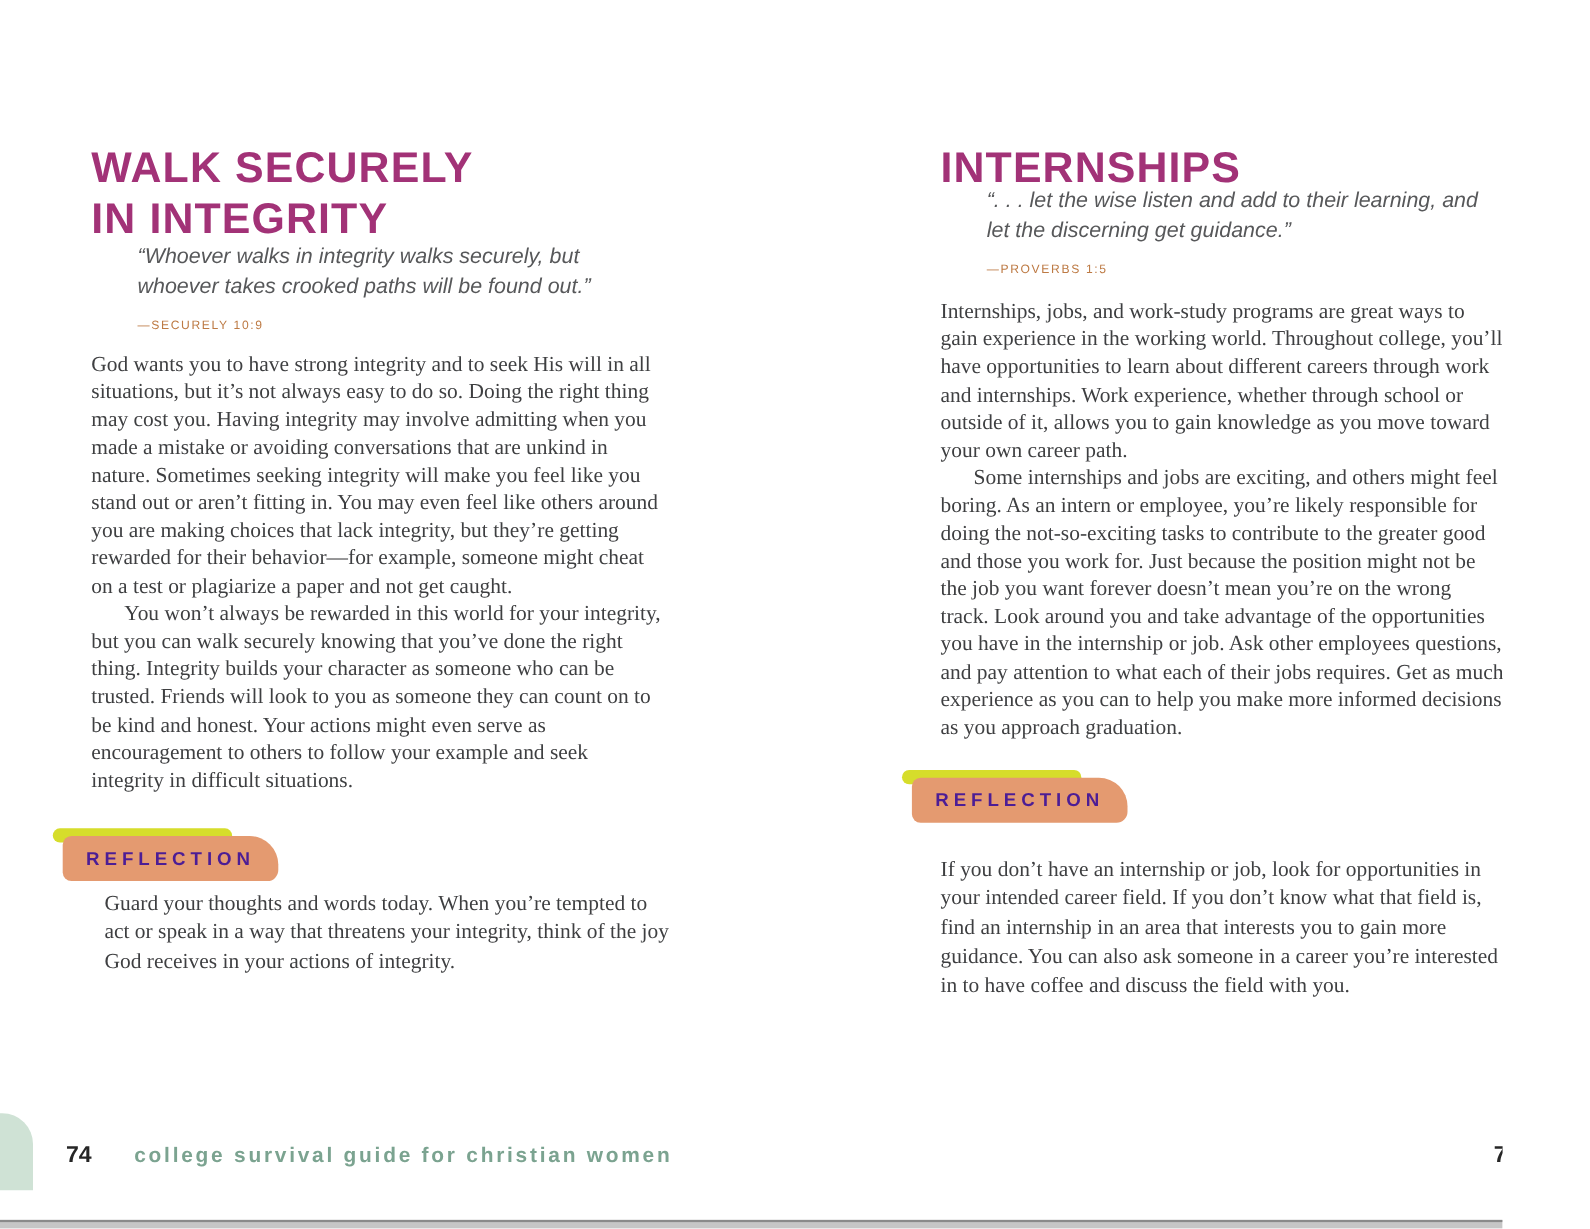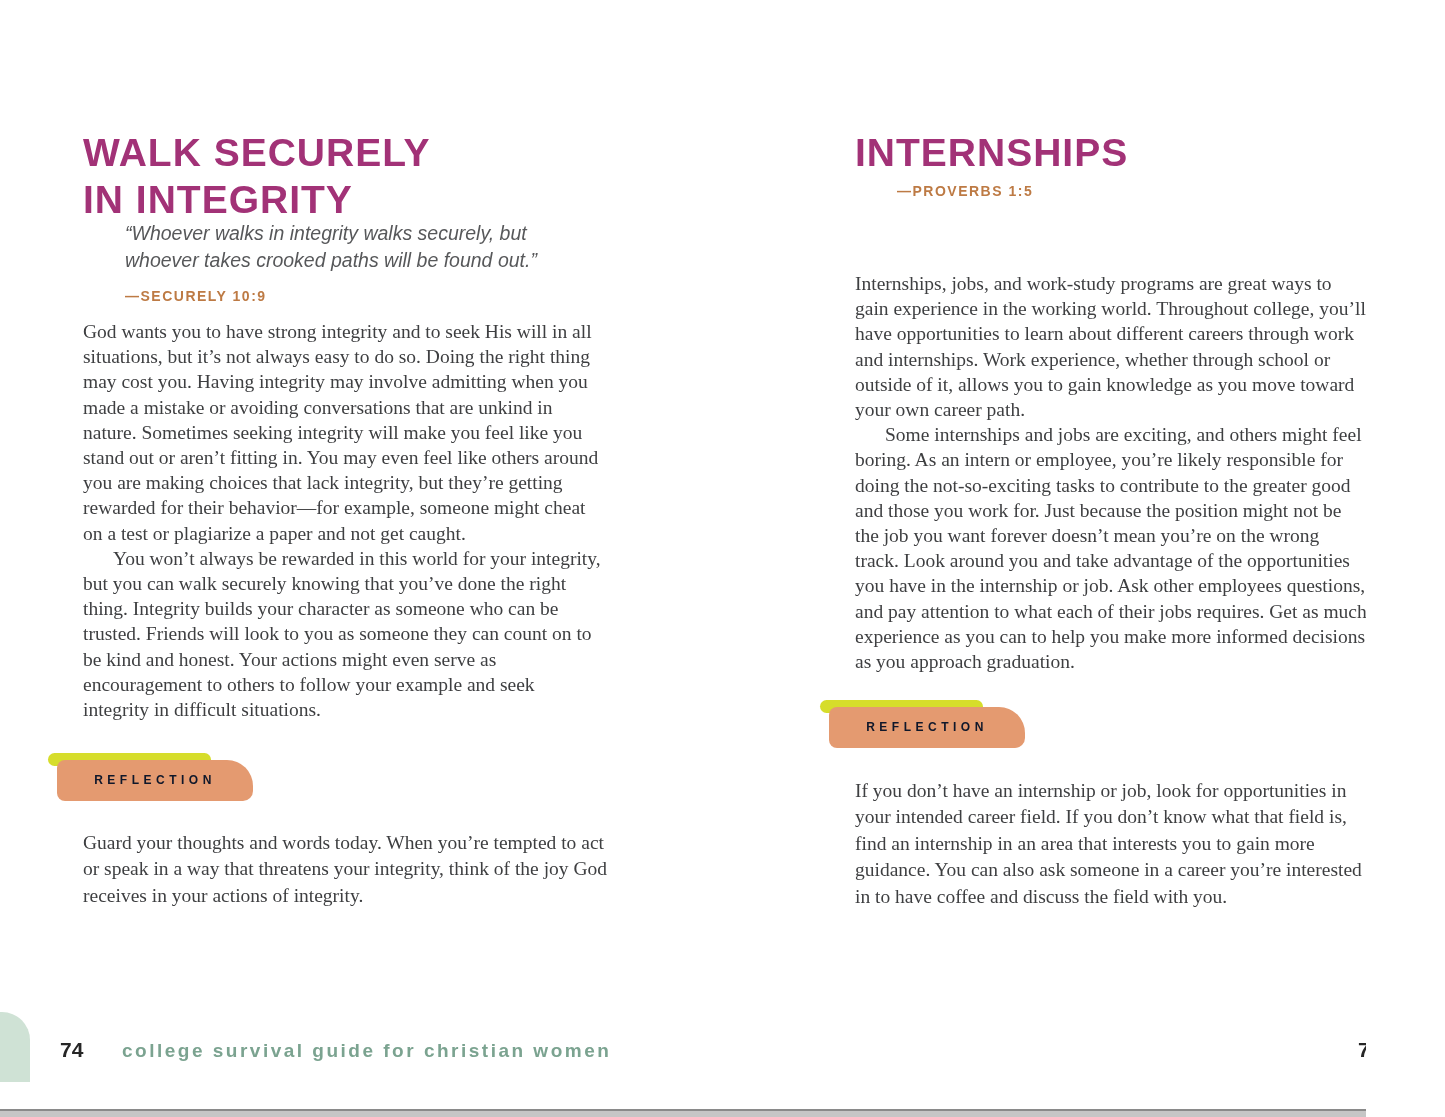--- a/index.html
+++ b/index.html
@@ -35,22 +35,22 @@
   .quote-block{
     position:absolute;left:42px;right:0;
     font-style:italic;
     font-size:19.5px;line-height:27px;
     color:var(--quote-gray);
   }
   .page-col.left .quote-block{top:117px;}
   .page-col.right .quote-block{top:66px;}
   .citation{
     margin-top:9px;
-    font-style:normal;font-weight:bold;
-    font-size:14px;letter-spacing:1.5px;
+    font-style:normal;font-weight:normal;
+    font-size:11px;letter-spacing:1.5px;
     color:var(--citation-orange);
   }
   .body-block{
     position:absolute;left:0;right:0;
     font-family:Liberation Serif, serif;
     font-size:19.5px;line-height:25.2px;
     color:var(--body-gray);
   }
   .page-col.left .body-block{top:216px;}
   .page-col.right .body-block{top:168px;}
@@ -63,31 +63,31 @@
   .badge-highlight{
     position:absolute;left:-9px;top:0;
     width:163px;height:13px;border-radius:8px;
     background:var(--highlight-yellow);
   }
   .badge{
     position:absolute;left:0;top:7px;
     width:196px;height:41px;
     background:var(--badge-salmon);
     border-radius:8px 26px 10px 8px;
-    color:#0f172a;
-    font-weight:bold;font-size:12px;line-height:41px;
+    color:#4c1d95;
+    font-weight:bold;font-size:17px;line-height:41px;
     letter-spacing:4.5px;text-align:center;
   }
   .reflection-text{
     position:absolute;left:0;right:-10px;
     font-family:"Liberation Serif",serif;
     font-size:19.5px;line-height:26.5px;
     color:var(--body-gray);
   }
-  .page-col.left .reflection-text{top:707px;}
+  .page-col.left .reflection-text{top:686px;margin-left:12px;}
   .page-col.right .reflection-text{top:655px;}
 
   .page-number{
     position:absolute;top:1038px;
     font-weight:bold;font-size:21px;color:#262626;
     font-family:"Liberation Sans",sans-serif;
   }
   .page-number.left{left:60px;}
   .page-number.right{left:1358px;}
   .running-footer{
@@ -132,20 +132,21 @@
 
     <p class="reflection-text">Guard your thoughts and words today. When you’re tempted to act or speak in a way that threatens your integrity, think of the joy God receives in your actions of integrity.</p>
   </section>
 
   <section class="page-col right">
     <h1 class="chapter-title">
       <span>INTERNSHIPS</span>
     </h1>
 
     <div class="quote-block">
+      <div>“. . . let the wise listen and add to their learning, and let the discerning get guidance.”</div>
       <div class="citation">—PROVERBS 1:5</div>
     </div>
 
     <div class="body-block">
       <p>Internships, jobs, and work-study programs are great ways to gain experience in the working world. Throughout college, you’ll have opportunities to learn about different careers through work and internships. Work experience, whether through school or outside of it, allows you to gain knowledge as you move toward your own career path.</p>
       <p class="indent">Some internships and jobs are exciting, and others might feel boring. As an intern or employee, you’re likely responsible for doing the not-so-exciting tasks to contribute to the greater good and those you work for. Just because the position might not be the job you want forever doesn’t mean you’re on the wrong track. Look around you and take advantage of the opportunities you have in the internship or job. Ask other employees questions, and pay attention to what each of their jobs requires. Get as much experience as you can to help you make more informed decisions as you approach graduation.</p>
     </div>
 
     <div class="badge-wrap">
       <div class="badge-highlight"></div>

